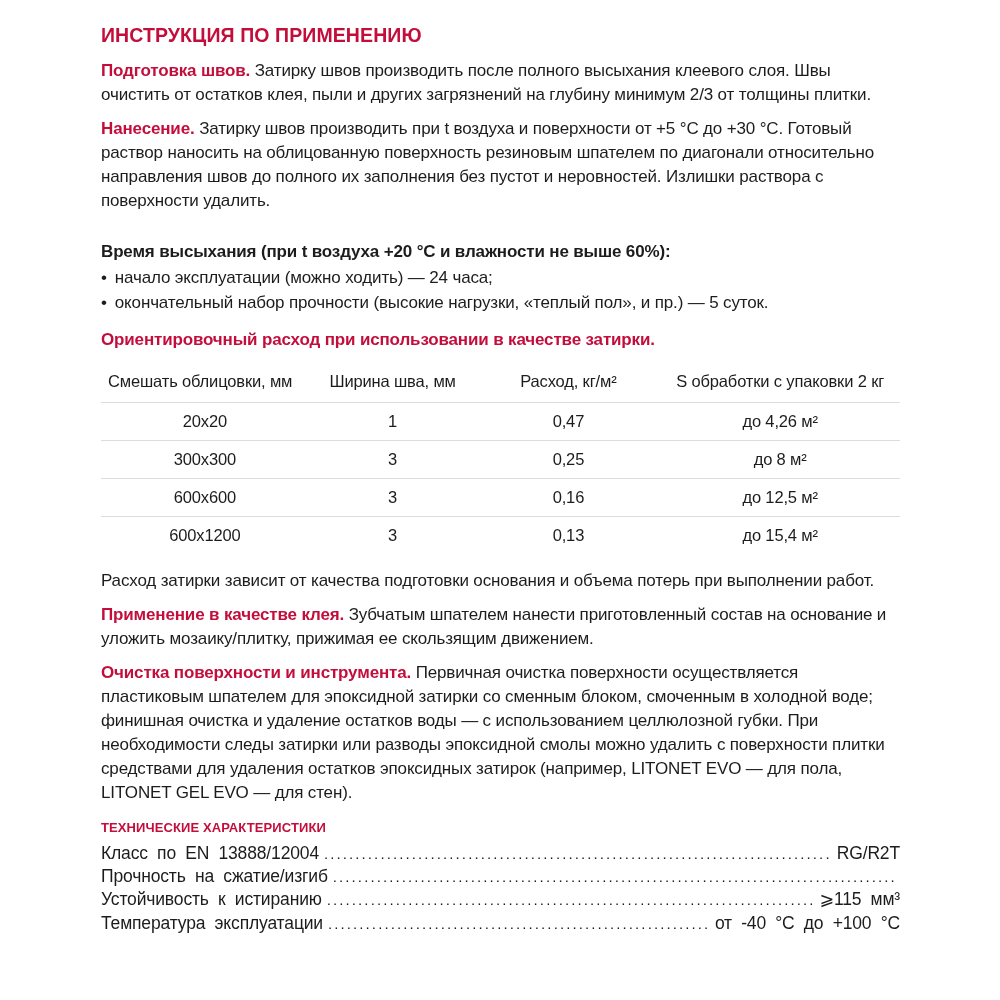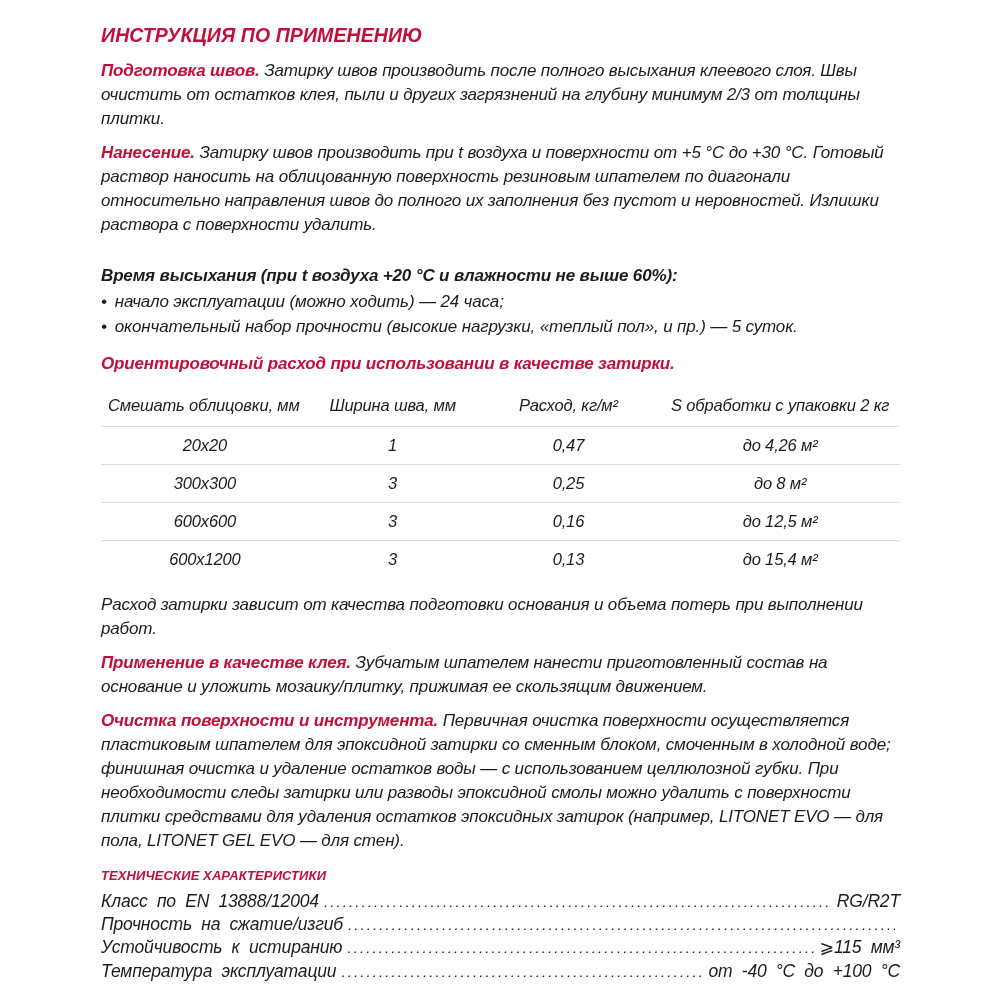--- a/index.html
+++ b/index.html
@@ -4,21 +4,20 @@
 <style>
   :root { --accent:#c30e3c; --ink:#1c1c1c; --divider:#dcdcdc; }
   * { box-sizing:border-box; }
   body { margin:0; background:#ffffff; }
   .page {
     width:1000px; height:1000px; overflow:hidden;
     padding:24px 100px 0 101px;
     font-family:"Liberation Sans","DejaVu Sans",sans-serif;
     color:var(--ink);
     letter-spacing:-0.15px;
-    font-style:italic;
   }
   .doc-heading {
     margin:0 0 12px 0;
     font-size:19.5px; font-weight:700; color:var(--accent);
     letter-spacing:0.1px;
   }
   .para { margin:10px 0 0 0; font-size:17px; line-height:24px; }
   .lead { font-weight:700; color:var(--accent); }
   .bold-head { margin-top:27px; font-size:17px; line-height:24px; font-weight:700; }
   .bullet-list { margin:1px 0 0 0; padding:0; list-style:none; }

